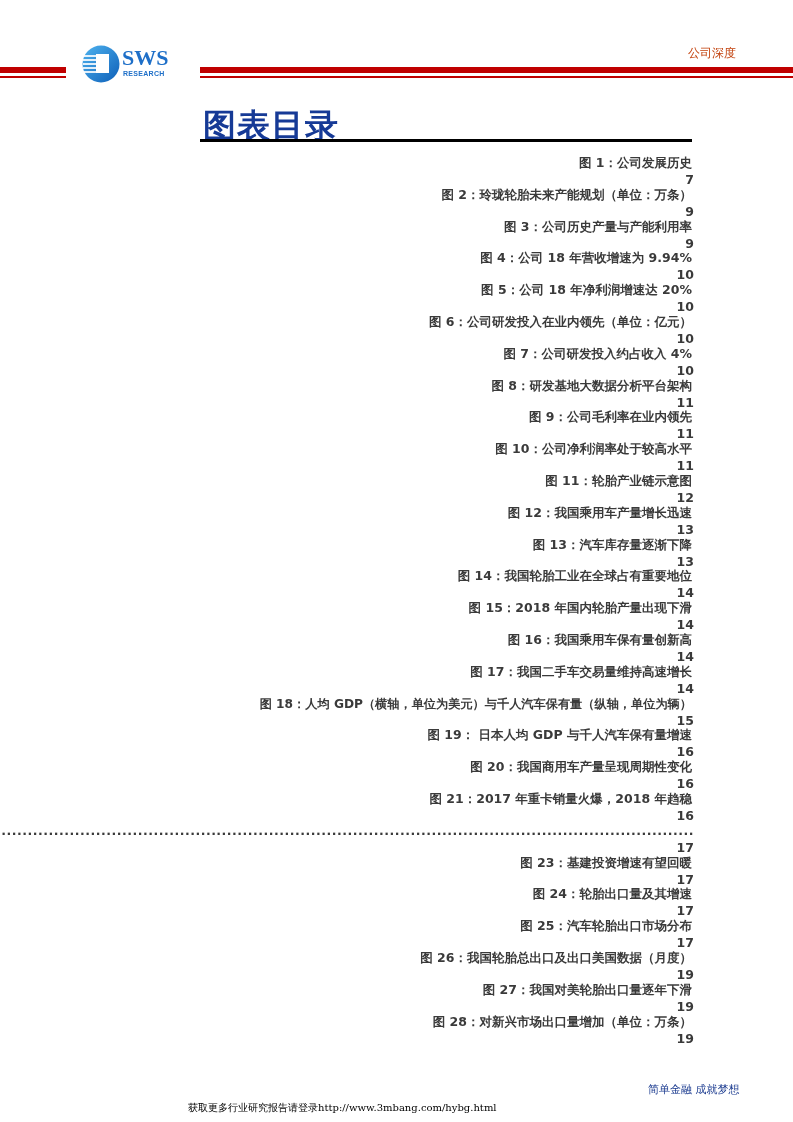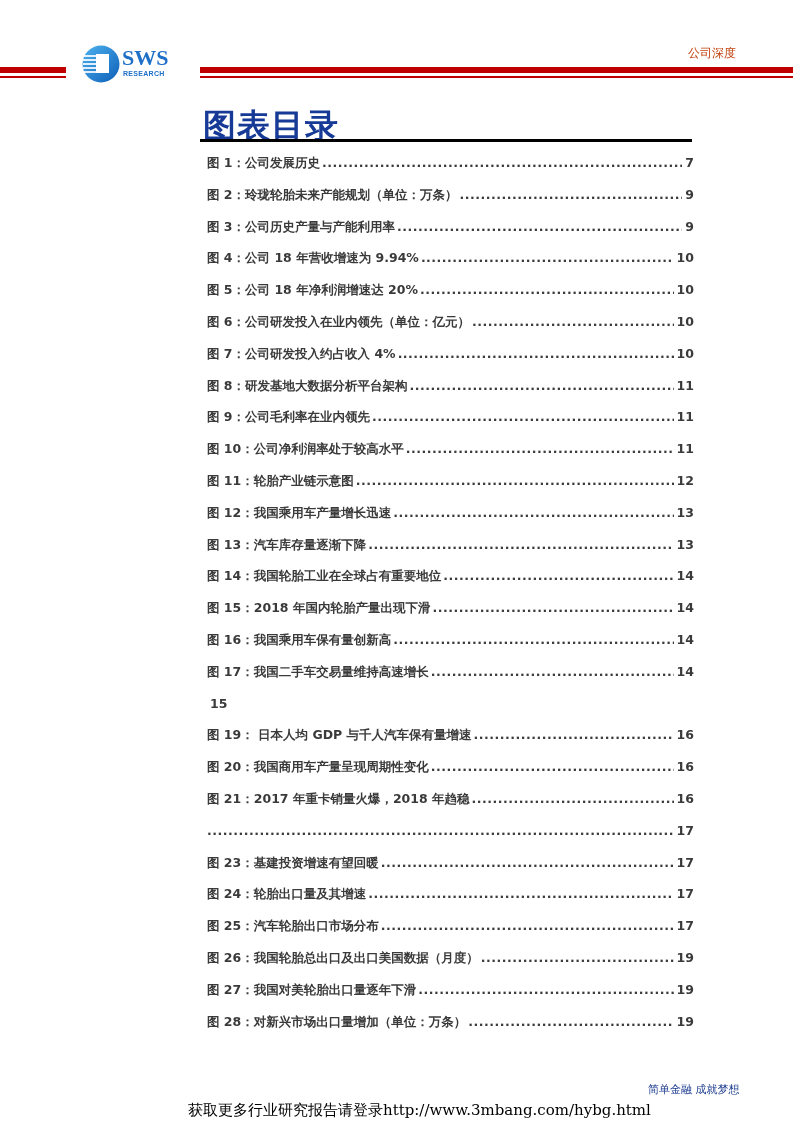--- a/index.html
+++ b/index.html
@@ -9,28 +9,28 @@
   .hdr-line-thin  { position:absolute; height:2px; background:#c00000; }
   .logo { position:absolute; left:82px; top:44px; width:100px; height:40px; }
   .logo-text { position:absolute; left:40px; top:3px; font-family:Liberation Serif, serif;
                font-weight:bold; font-size:22px; color:#1e6fc8; letter-spacing:0px; line-height:22px; }
   .logo-sub { position:absolute; left:41px; top:26px; font-family:"Liberation Sans", sans-serif;
               font-weight:bold; font-size:7px; color:#1e6fc8; letter-spacing:0.3px; }
   .section-tag { position:absolute; left:688px; top:45px; font-size:12px; color:#c2410c; }
   .title { position:absolute; left:203px; top:104px; font-size:33px; font-weight:bold; color:#163a96; letter-spacing:1px; }
   .title-rule { position:absolute; left:200px; top:139px; width:492px; height:3px; background:#000; }
   .toc { position:absolute; left:207px; top:155px; width:487px; }
-  .toc-row { display:flex; align-items:flex-start; height:31.8px; font-size:12.5px; font-weight:bold; color:#3a3a3a; }
+  .toc-row { display:flex; align-items:flex-end; height:31.8px; font-size:12.5px; font-weight:bold; color:#3a3a3a;flex-direction:column; }
   .toc-label { white-space:nowrap; padding-right:2px; }
   .toc-dots { flex:1; overflow:hidden; white-space:nowrap; color:#3a3a3a; letter-spacing:0.5px; font-weight:bold; }
   .toc-dots::before { content:"......................................................................................................................................................................................................"; }
   .toc-page { white-space:nowrap; padding-left:3px; text-align:right; }
   .footer-page { position:absolute; left:440px; top:1082px; font-size:11px; color:#1a3a8f;margin-top:47px; }
   .footer-slogan { position:absolute; left:648px; top:1082px; font-size:11px; color:#1a3a8f; }
-  .footer-promo { position:absolute; left:188px; top:1101px; font-family:"DejaVu Serif", "Liberation Serif", serif; font-size:15px; color:#000; white-space:nowrap; }
+  .footer-promo { position:absolute; left:188px; top:1101px; font-family:"DejaVu Serif", "Liberation Serif", serif; font-size:10px; color:#000; white-space:nowrap; }
 </style>
 </head>
 <body>
 
 <div class="hdr-line-thick" style="left:0; top:67px; width:66px;"></div>
 <div class="hdr-line-thin" style="left:0; top:76px; width:66px;"></div>
 <div class="hdr-line-thick" style="left:200px; top:67px; width:593px;"></div>
 <div class="hdr-line-thin" style="left:200px; top:76px; width:593px;"></div>
 
 <div class="logo">
@@ -138,20 +138,21 @@
       <span class="toc-label">图 16：我国乘用车保有量创新高</span>
       <span class="toc-dots"></span>
       <span class="toc-page">14</span>
     </div>
   <div class="toc-row">
       <span class="toc-label">图 17：我国二手车交易量维持高速增长</span>
       <span class="toc-dots"></span>
       <span class="toc-page">14</span>
     </div>
   <div class="toc-row nodots" style="justify-content:space-between;">
+      <span class="toc-label" style="font-size:12.2px;">图 18：人均 GDP（横轴，单位为美元）与千人汽车保有量（纵轴，单位为辆）</span>
       <span class="toc-page">15</span>
     </div>
   <div class="toc-row">
       <span class="toc-label">图 19： 日本人均 GDP 与千人汽车保有量增速</span>
       <span class="toc-dots"></span>
       <span class="toc-page">16</span>
     </div>
   <div class="toc-row">
       <span class="toc-label">图 20：我国商用车产量呈现周期性变化</span>
       <span class="toc-dots"></span>

